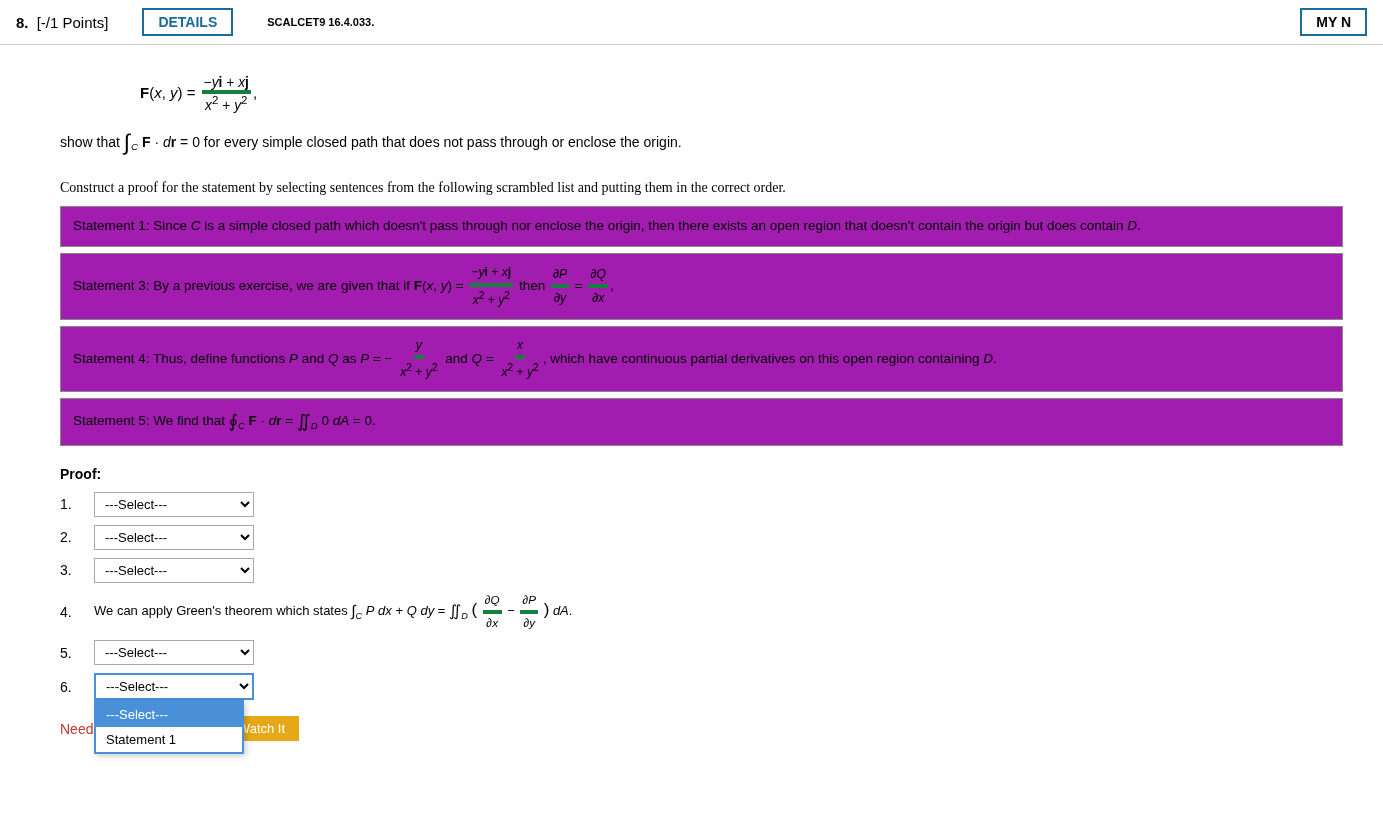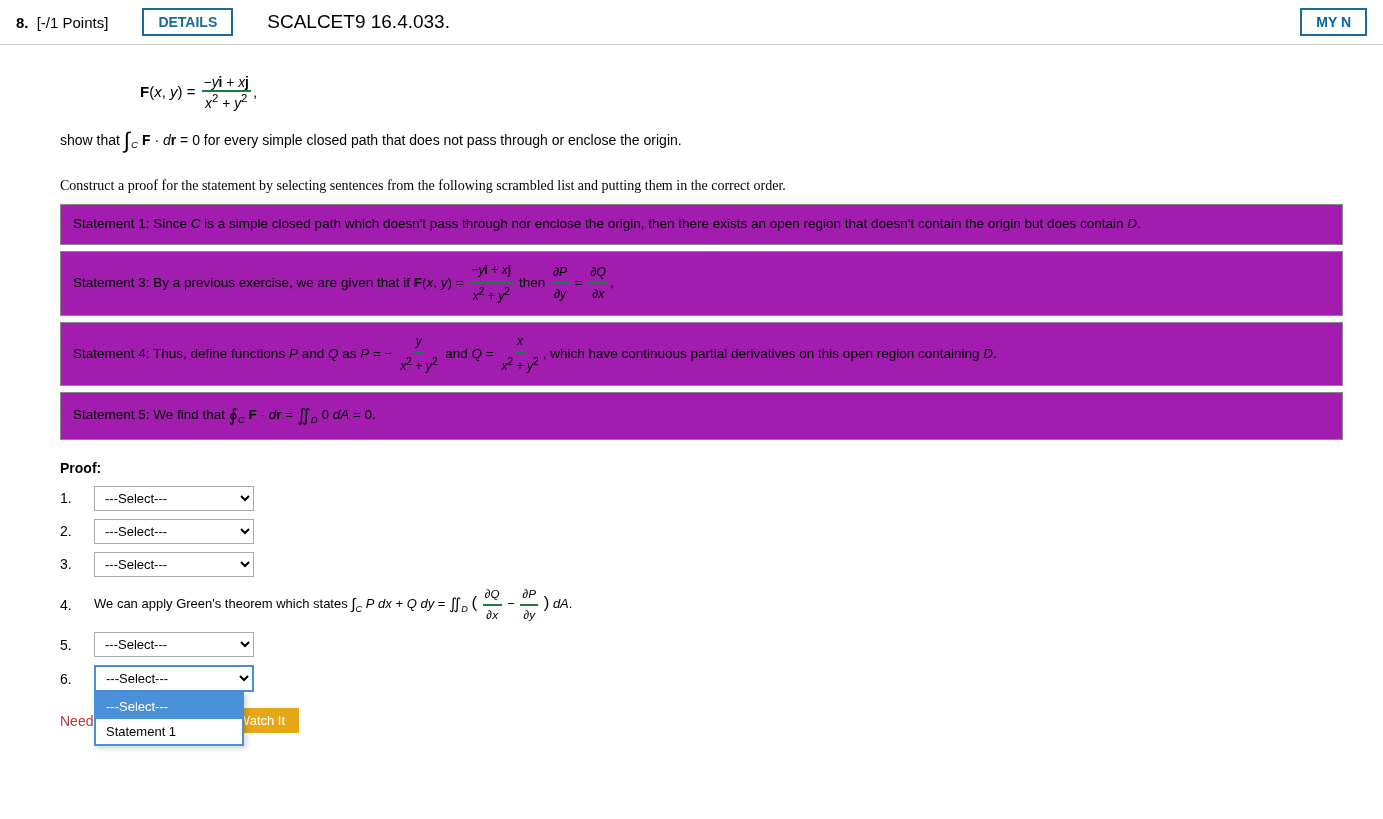--- a/index.html
+++ b/index.html
@@ -23,27 +23,27 @@
     .details-btn {
       border: 2px solid #1a6a9a;
       color: #1a6a9a;
       background: #fff;
       padding: 4px 14px;
       font-size: 14px;
       cursor: pointer;
       font-weight: bold;
     }
     .problem-code {
-      font-size: 19px;
-      font-weight: normal;
+      font-size: 11px;
+      font-weight: bold;
     }
     .my-notes-btn {
       margin-left: auto;
       border: 2px solid #1a6a9a;
-      color: #0369a1;
+      color: #000000;
       background: #fff;
       padding: 4px 14px;
       font-size: 14px;
       cursor: pointer;
       font-weight: bold;
     }
     .content {
       padding: 20px 40px 20px 60px;
     }
     .intro-text {
@@ -151,21 +151,21 @@
     }
     .frac {
       display: inline-flex;
       flex-direction: column;
       align-items: center;
       vertical-align: middle;
       font-size: 0.92em;
       margin: 0 2px;
     }
     .frac .num {
-      border-bottom: 2px solid #15803d;
+      border-bottom: 4px solid #15803d;
       padding: 0 2px;
       text-align: center;
     }
     .frac .den {
       padding: 0 2px;
       text-align: right;
     }
     .integral-symbol {
       font-size: 1.6em;
       vertical-align: middle;

